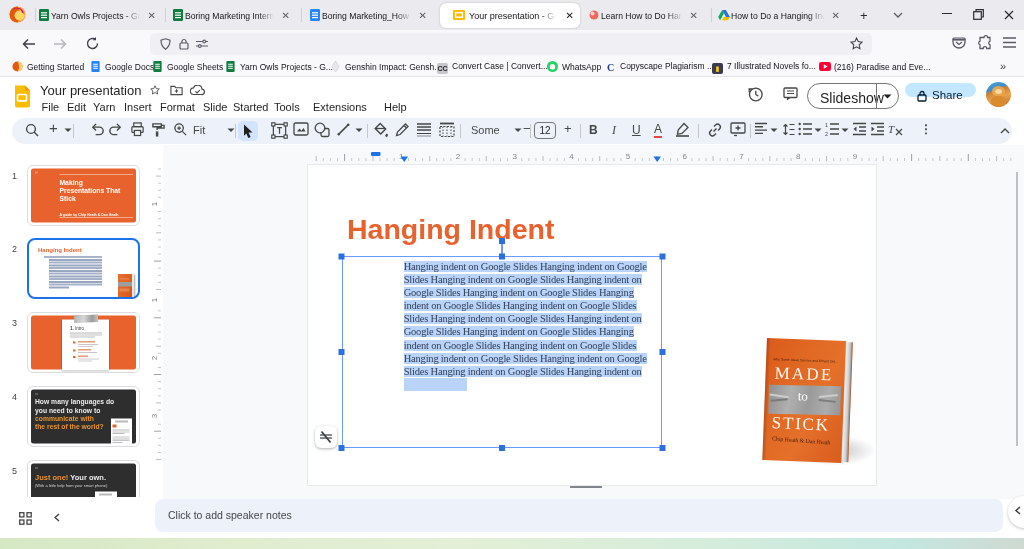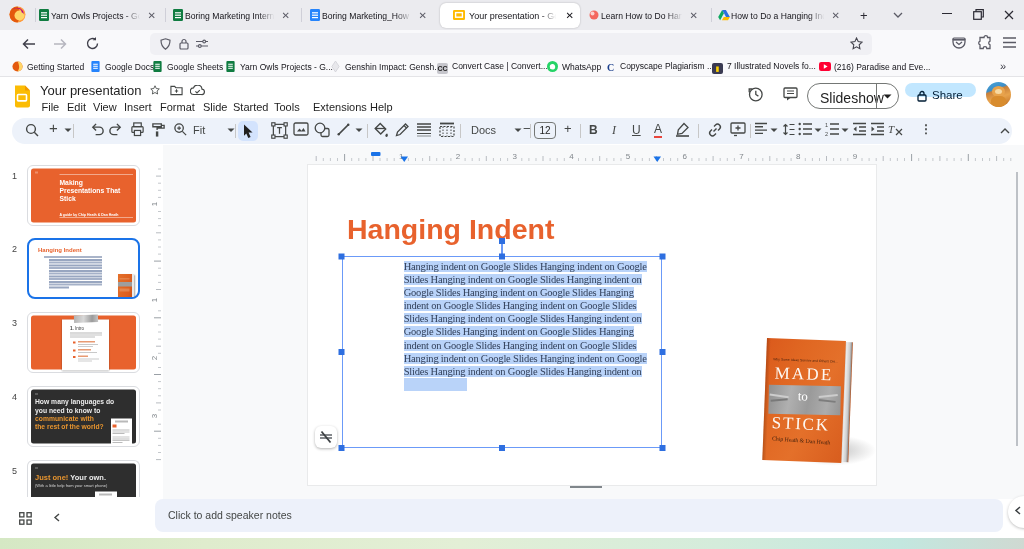--- a/index.html
+++ b/index.html
@@ -221,28 +221,28 @@
     <svg class="abs" style="left:170px;top:7px" width="13" height="11" viewBox="0 0 14 11">
         <path d="M1 1h4l1.2 1.5H13V10H1z" fill="none" stroke="#444746" stroke-width="1.2"></path>
         <path d="M7 4.2v3.6M5.2 6h3.6" stroke="#444746" stroke-width="1.1"></path>
       </svg>
     <svg class="abs" style="left:190px;top:7px" width="15" height="11" viewBox="0 0 15 11">
         <path d="M3.8 9.5a3.3 3.3 0 0 1-.3-6.6 4.4 4.4 0 0 1 8.5 1.2 2.7 2.7 0 0 1-.6 5.4z" fill="none" stroke="#444746" stroke-width="1.2"></path>
         <path d="M5.4 6.4l1.6 1.6 2.8-2.8" fill="none" stroke="#444746" stroke-width="1.1"></path>
       </svg>
     <div class="menu" style="left:41.5px">File</div>
     <div class="menu" style="left:67px">Edit</div>
-    <div class="menu" style="left:93px">View</div>
+    <div class="menu" style="left:93px">Yarn</div>
     <div class="menu" style="left:124px">Insert</div>
     <div class="menu" style="left:160px">Format</div>
     <div class="menu" style="left:203px">Slide</div>
     <div class="menu" style="left:233px">Started</div>
     <div class="menu" style="left:274px">Tools</div>
     <div class="menu" style="left:313px">Extensions</div>
-    <div class="menu" style="left:370px">Help</div>
+    <div class="menu" style="left:384px">Help</div>
     <svg class="abs" style="left:748px;top:9px" width="15" height="15" viewBox="0 0 15 15">
         <circle cx="7.8" cy="7.5" r="6.3" fill="none" stroke="#444746" stroke-width="1.3"></circle>
         <path d="M7.8 3.8v3.7l2.6 1.6" fill="none" stroke="#444746" stroke-width="1.3"></path>
         <path d="M1.2 5.2V2h3.2" fill="none" stroke="#444746" stroke-width="1.3"></path>
       </svg>
     <svg class="abs" style="left:783px;top:9px" width="15" height="14" viewBox="0 0 15 14">
         <rect x="1" y="1" width="13" height="9.5" rx="1" fill="none" stroke="#444746" stroke-width="1.3"></rect>
         <path d="M4 13.5V10.5h4z" fill="#444746"></path>
         <path d="M4 4h7M4 6.5h7" stroke="#444746" stroke-width="1.1"></path>
       </svg>
@@ -346,21 +346,21 @@
           <path d="M1 2h14M1 5h14M1 8h14" stroke="#444746" stroke-width="1.6"></path>
           <path d="M1 11.5h14" stroke="#444746" stroke-width="1"></path>
           <path d="M1 14h14" stroke="#444746" stroke-width=".6"></path>
         </svg>
     <svg class="ticon" style="left:427px" width="16" height="15" viewBox="0 0 16 15">
           <path d="M1 1.5h14" stroke="#444746" stroke-width="1.8"></path>
           <rect x="1" y="4.5" width="14" height="10" fill="none" stroke="#444746" stroke-width="1.2" stroke-dasharray="2 1.5"></rect>
           <path d="M4 4.5v10M8 4.5v10M12 4.5v10" stroke="#444746" stroke-width="1" stroke-dasharray="1.5 1.5"></path>
         </svg>
     <div class="tsep" style="left:448px"></div>
-    <div class="ticon" style="left:459px;top:6px;font-size:11px">Docs</div>
+    <div class="ticon" style="left:459px;top:6px;font-size:11px">Some</div>
     <svg class="ticon" style="left:502px;top:10px" width="8" height="5" viewBox="0 0 8 5">
           <path d="M0.5 0.5L4 4L7.5 0.5z" fill="#444746"></path>
         </svg>
     <div class="tsep" style="left:518px"></div>
     <div class="ticon" style="left:511px;top:3px;font-size:13px">−</div>
     <div class="abs" style="left:522px;top:4px;width:22px;height:17px;border:1px solid #747775;border-radius:4px;background:#edf2fa;font-size:10px;color:#1f1f1f;text-align:center;line-height:16px">12</div>
     <div class="ticon" style="left:552px;top:3px;font-size:13px">+</div>
     <div class="tsep" style="left:568px"></div>
     <div class="ticon" style="left:577px;top:5px;font-size:12px;font-weight:bold">B</div>
     <div class="ticon" style="left:600px;top:5px;font-size:12px;font-style:italic;font-family:'Liberation Serif',serif">I</div>

